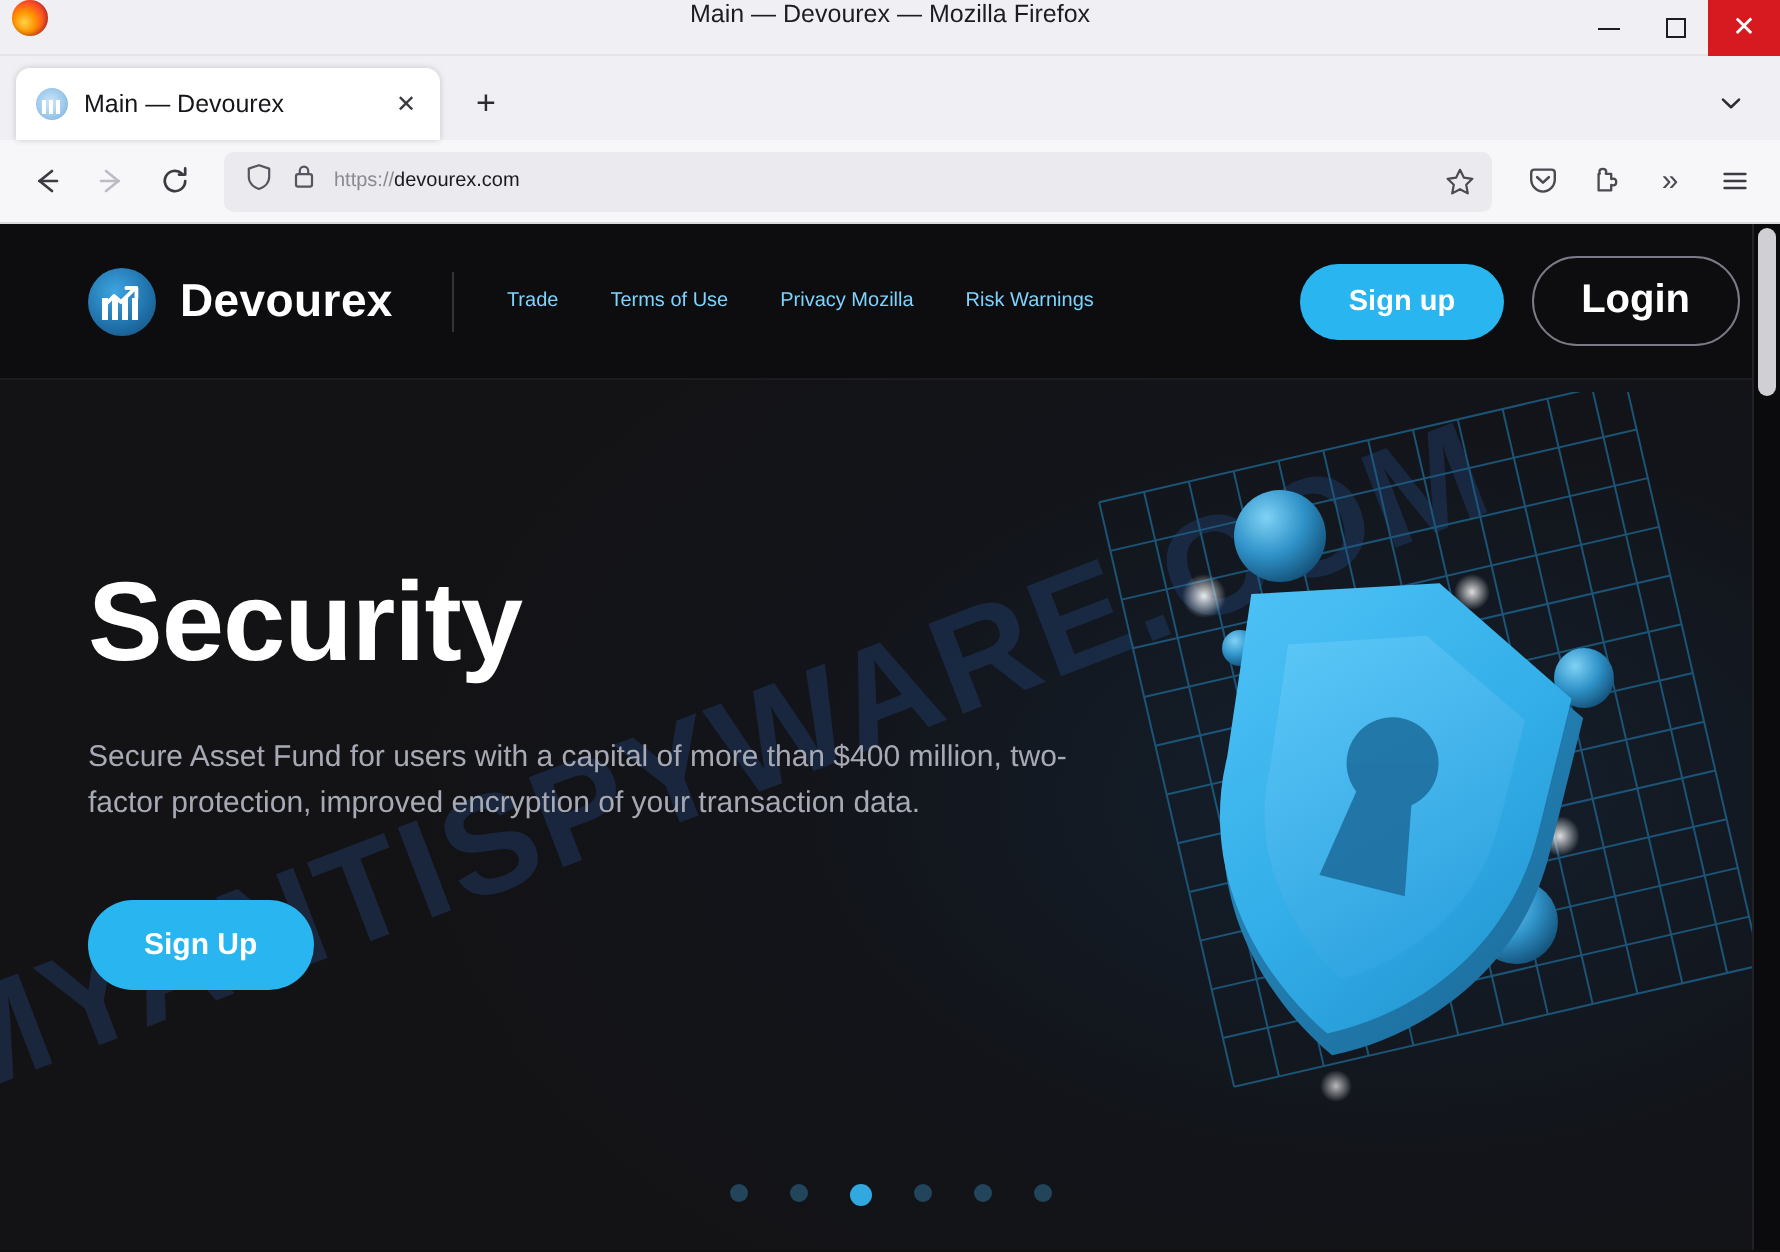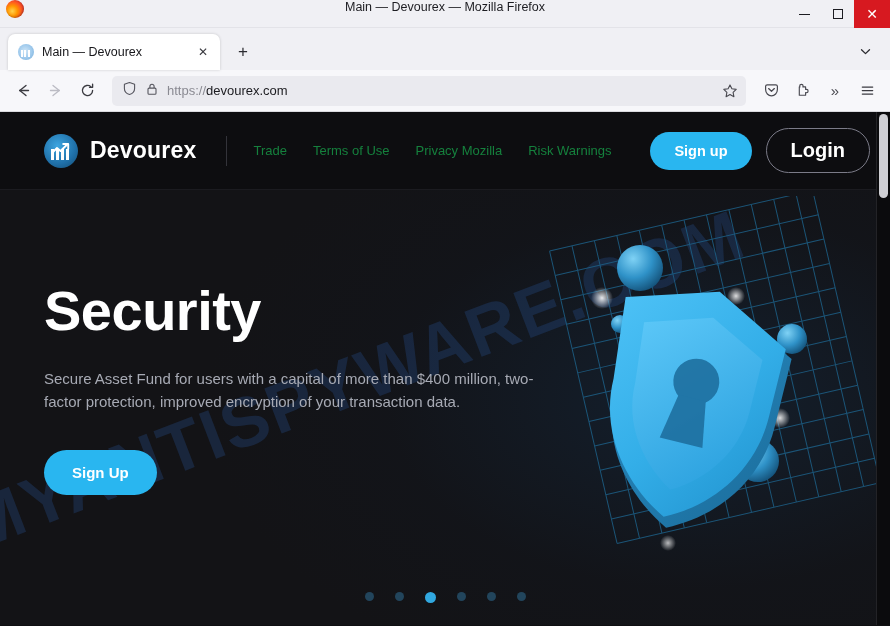--- a/index.html
+++ b/index.html
@@ -132,21 +132,21 @@
     flex: 1;
     height: 30px;
     margin: 0 8px;
     background: #eaeaef;
     border-radius: 5px;
     display: flex;
     align-items: center;
     padding: 0 8px 0 10px;
     gap: 8px;
   }
-  .url-text { font-size: 13px; color: #1b1b1f; white-space: nowrap; }
+  .url-text { font-size: 10px; color: #1b1b1f; white-space: nowrap; }
   .url-text .scheme { color: #8a8a92; }
   .star { margin-left: auto; color: #4a4a51; display: flex; }
   .toolbar-right { display: flex; align-items: center; gap: 2px; }
 
   
   .viewport {
     position: relative;
     width: 890px;
     height: 513px;
     background: #131316;
@@ -203,22 +203,22 @@
     color: #ffffff;
     letter-spacing: .2px;
   }
   .hdr-divider {
     width: 1px; height: 30px;
     background: #33333a;
     margin: 0 26px 0 30px;
   }
   .nav-links { display: flex; align-items: center; gap: 26px; }
   .nav-link {
-    font-size: 13px;
-    color: #15803d;
+    font-size: 10px;
+    color: #7dd3fc;
     white-space: nowrap;
   }
   .hdr-actions { margin-left: auto; display: flex; align-items: center; gap: 14px; }
   .btn-signup {
     background: #29b6f0;
     color: #fff;
     font-size: 14.5px;
     font-weight: bold;
     padding: 11px 24px;
     border-radius: 24px;

